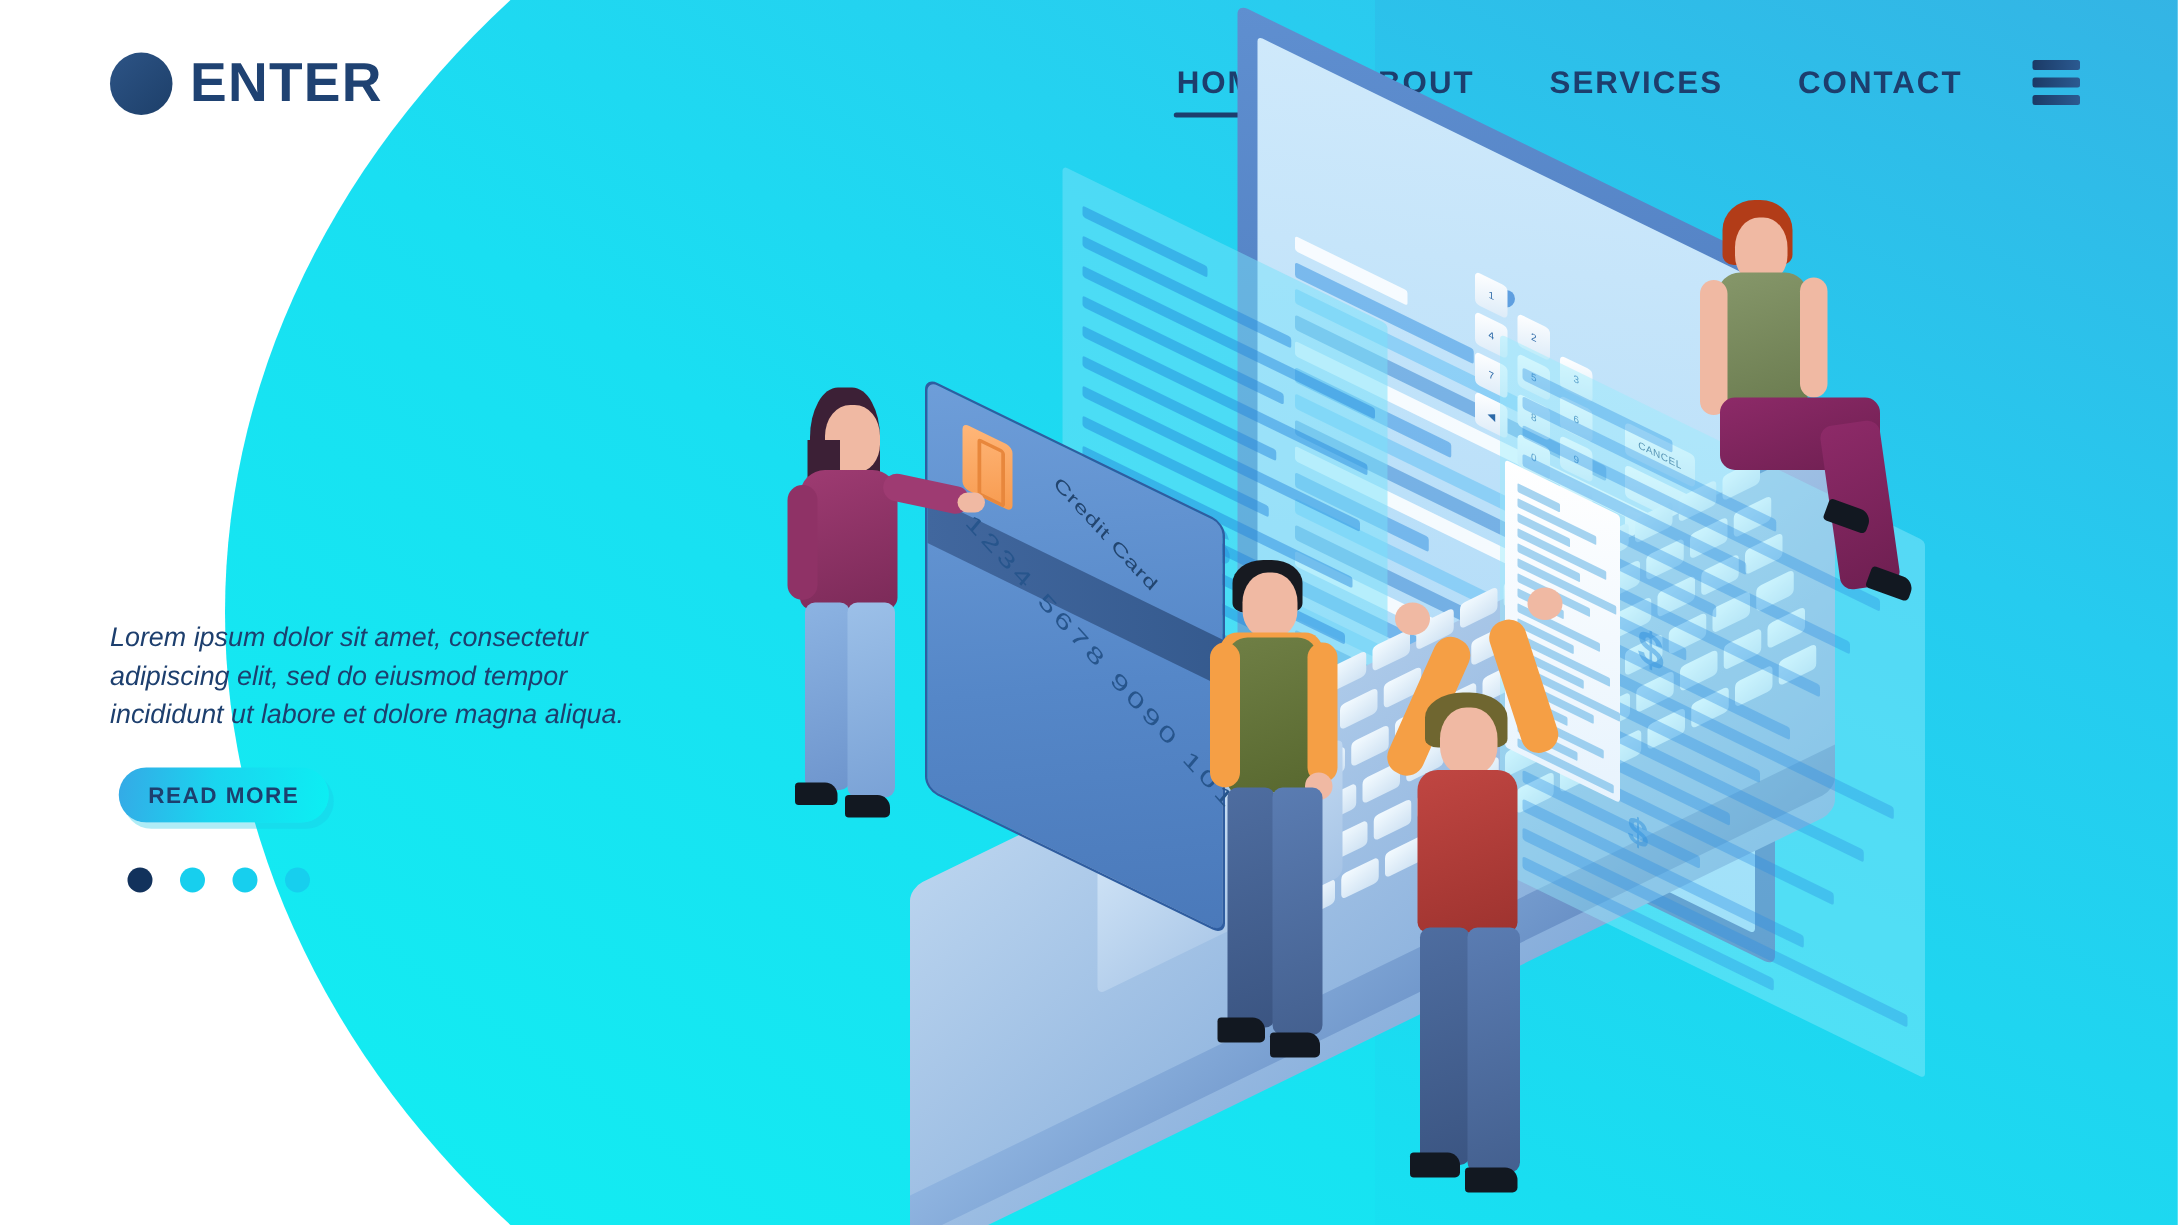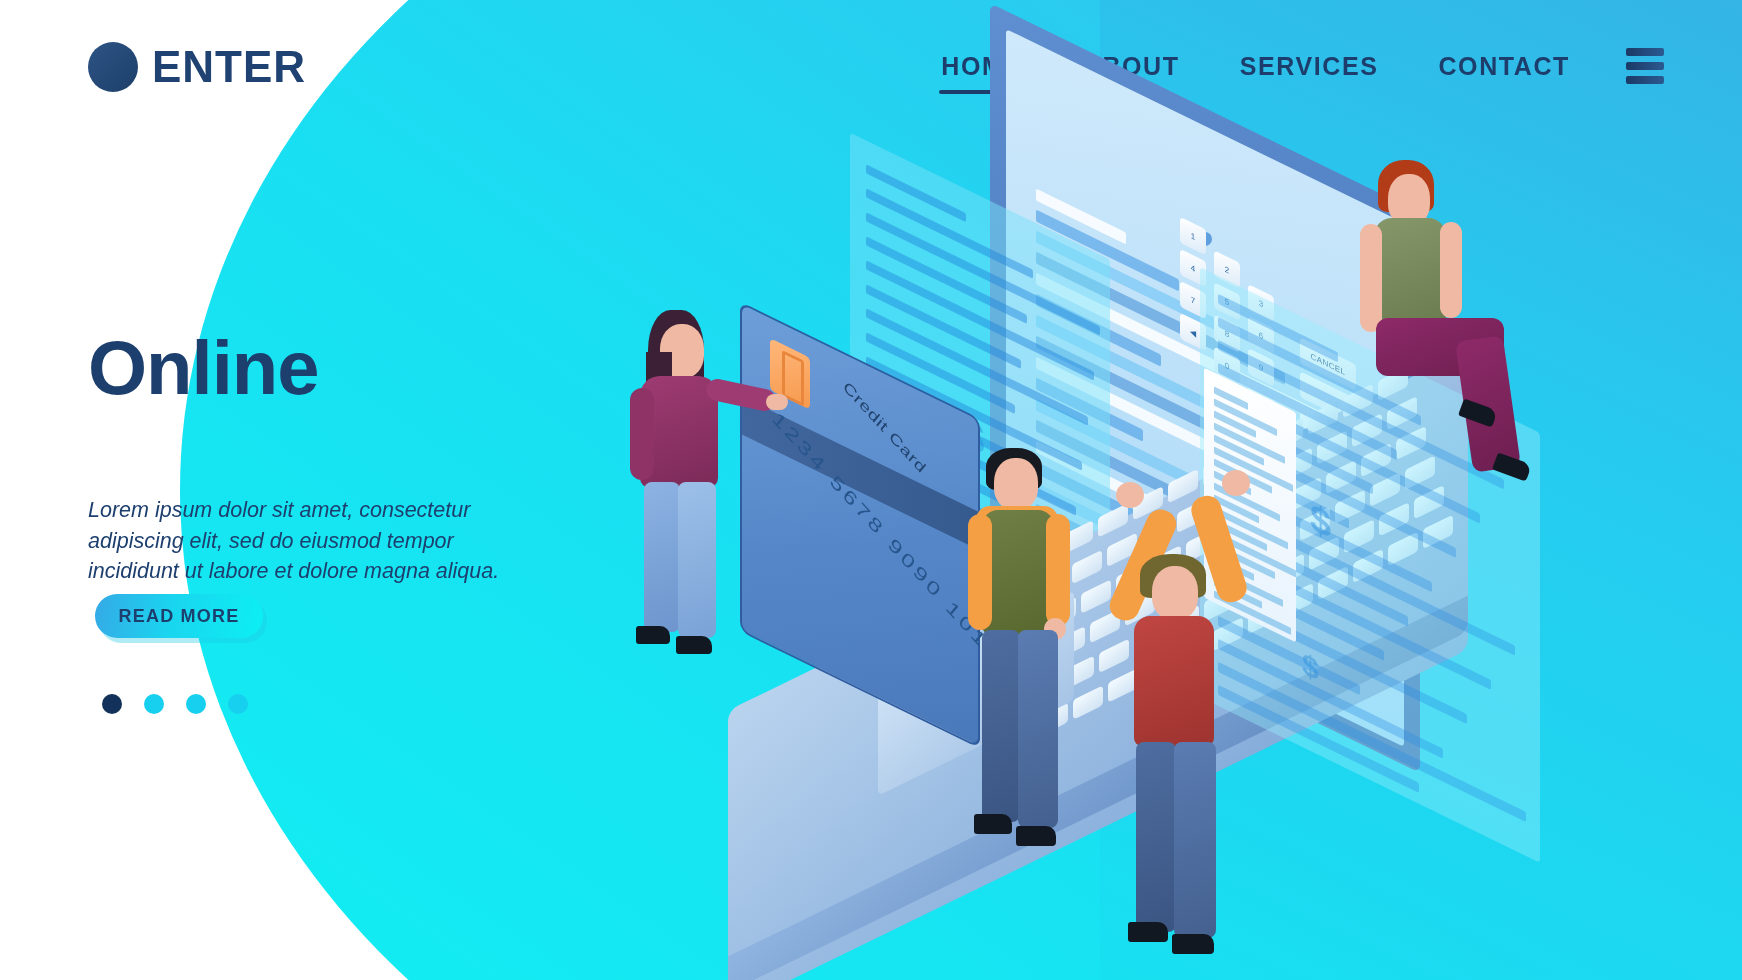--- a/index.html
+++ b/index.html
@@ -64,21 +64,21 @@
     background:linear-gradient(90deg,#17c7e8 0%,#2fd3e6 50%,#1ec3e4 100%);
     -webkit-background-clip:text; background-clip:text; color:transparent;
   }
   .body-copy {
     position:absolute; left:88px; top:495px; width:430px;
     font-family:"Liberation Sans", sans-serif;
     font-style:italic; font-size:21.5px; line-height:1.42;
     color:#1d3f6e;
   }
   .cta {
-    position:absolute; left:95px; top:594px;
+    position:absolute; left:95px; top:614px;
     width:168px; height:44px; border:none; cursor:pointer;
     border-radius:22px;
     background:linear-gradient(100deg,#35a9e6 0%,#1ad5ef 45%,#0ceff3 100%);
     color:#1d3f6e; font-size:18px; font-weight:bold; letter-spacing:1.2px;
     box-shadow:4px 5px 0 rgba(25,200,230,.35);
     font-family:"Liberation Sans", sans-serif;
   }
   .dots { position:absolute; left:102px; top:694px; display:flex; gap:22px; align-items:center; }
   .dot { width:20px; height:20px; border-radius:50%; background:#17cfee; cursor:pointer; }
   .dot.active { background:#12325c; }
@@ -218,21 +218,20 @@
     <div class="nav-item">ABOUT</div>
     <div class="nav-item">SERVICES</div>
     <div class="nav-item">CONTACT</div>
     <div class="hamburger">
       <span></span>
         <span></span>
         <span></span>
     </div>
   </nav>
 
-  <h1 class="headline1">Online</h1>
   <p class="body-copy">Lorem ipsum dolor sit amet, consectetur adipiscing elit, sed do eiusmod tempor incididunt ut labore et dolore magna aliqua.</p>
   <button class="cta">READ MORE</button>
   <div class="dots">
     <div class="dot active"></div>
     <div class="dot"></div>
     <div class="dot"></div>
     <div class="dot"></div>
   </div>
 
   <div class="illus">

